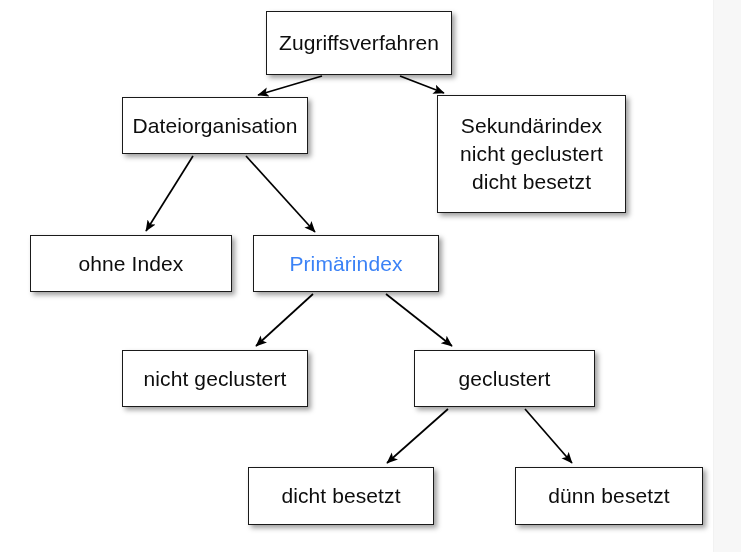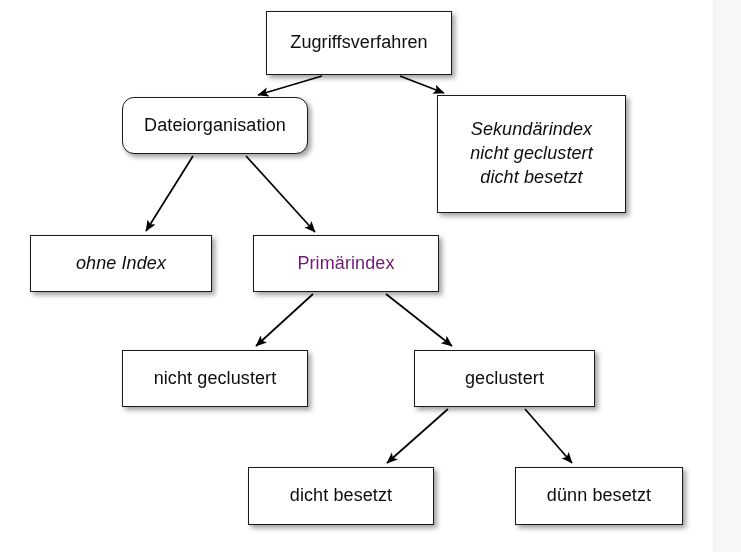--- a/index.html
+++ b/index.html
@@ -37,35 +37,34 @@
     position: absolute;
     box-sizing: border-box;
     background: #ffffff;
     border: 1.6px solid #1a1a1a;
     box-shadow: 3px 3px 5px rgba(0,0,0,0.38);
     display: flex;
     align-items: center;
     justify-content: center;
     text-align: center;
     color: #0d0d0d;
-    font-size: 18px;
+    font-size: 21px;
     line-height: 1.32;
     letter-spacing: 0.1px;
     z-index: 2;
   }
   .node .lines {
     display: block;
     width: 100%;
   }
   .node .ln {
     display: block;
     white-space: nowrap;
   }
   .node .ln.italic {
-    font-style: italic;
   }
 </style>
 </head>
 <body>
 
 <div id="canvas">
 
   <svg id="edges" viewBox="0 0 741 552" width="741" height="552" aria-hidden="true">
     <defs>
       <marker id="arrowhead" markerWidth="7" markerHeight="7" refX="6.2" refY="3.1" orient="auto" markerUnits="strokeWidth">
@@ -83,58 +82,58 @@
         <line x1="525" y1="409" x2="572" y2="463" marker-end="url(#arrowhead)" stroke="#000000"></line>
       </g>
   </svg>
 
   <div id="node-layer">
       <div class="node" style="left: 266px; top: 11px; width: 186px; height: 64px; background: rgb(255, 255, 255); border-color: rgb(26, 26, 26); color: rgb(13, 13, 13);">
         <span class="lines">
           <span class="ln">Zugriffsverfahren</span>
         </span>
       </div>
-      <div class="node" style="left: 122px; top: 97px; width: 186px; height: 57px; background: rgb(255, 255, 255); border-color: rgb(26, 26, 26); color: rgb(13, 13, 13); border-radius: 12px;">
+      <div class="node" style="left: 122px; top: 97px; width: 186px; height: 57px; background: rgb(255, 255, 255); border-color: rgb(26, 26, 26); color: rgb(13, 13, 13);">
         <span class="lines">
           <span class="ln">Dateiorganisation</span>
         </span>
       </div>
       <div class="node" style="left: 437px; top: 95px; width: 189px; height: 118px; background: rgb(255, 255, 255); border-color: rgb(26, 26, 26); color: rgb(13, 13, 13);">
         <span class="lines">
           <span class="ln italic">Sekundärindex</span>
           <span class="ln italic">nicht geclustert</span>
           <span class="ln italic">dicht besetzt</span>
         </span>
       </div>
-      <div class="node" style="left: 30px; top: 235px; width: 182px; height: 57px; background: rgb(255, 255, 255); border-color: rgb(26, 26, 26); color: rgb(13, 13, 13); font-style: italic;">
+      <div class="node" style="left: 30px; top: 235px; width: 202px; height: 57px; background: rgb(255, 255, 255); border-color: rgb(26, 26, 26); color: rgb(13, 13, 13);">
         <span class="lines">
           <span class="ln">ohne Index</span>
         </span>
       </div>
-      <div class="node" style="left: 253px; top: 235px; width: 186px; height: 57px; background: rgb(255, 255, 255); border-color: rgb(26, 26, 26); color: #701a75;">
+      <div class="node" style="left: 253px; top: 235px; width: 186px; height: 57px; background: rgb(255, 255, 255); border-color: rgb(26, 26, 26); color: #3b82f6;">
         <span class="lines">
           <span class="ln">Primärindex</span>
         </span>
       </div>
       <div class="node" style="left: 122px; top: 350px; width: 186px; height: 57px; background: rgb(255, 255, 255); border-color: rgb(26, 26, 26); color: rgb(13, 13, 13);">
         <span class="lines">
           <span class="ln">nicht geclustert</span>
         </span>
       </div>
       <div class="node" style="left: 398px; top: 350px; width: 181px; height: 57px; background: rgb(255, 255, 255); border-color: rgb(26, 26, 26); color: rgb(13, 13, 13); margin-left: 16px;">
         <span class="lines">
           <span class="ln">geclustert</span>
         </span>
       </div>
       <div class="node" style="left: 248px; top: 467px; width: 186px; height: 58px; background: rgb(255, 255, 255); border-color: rgb(26, 26, 26); color: rgb(13, 13, 13);">
         <span class="lines">
           <span class="ln">dicht besetzt</span>
         </span>
       </div>
-      <div class="node" style="left: 515px; top: 467px; width: 168px; height: 58px; background: rgb(255, 255, 255); border-color: rgb(26, 26, 26); color: rgb(13, 13, 13);">
+      <div class="node" style="left: 515px; top: 467px; width: 188px; height: 58px; background: rgb(255, 255, 255); border-color: rgb(26, 26, 26); color: rgb(13, 13, 13);">
         <span class="lines">
           <span class="ln">dünn besetzt</span>
         </span>
       </div>
     </div>
 
   <div class="right-gutter"></div>
 </div>
 
 </body></html>

